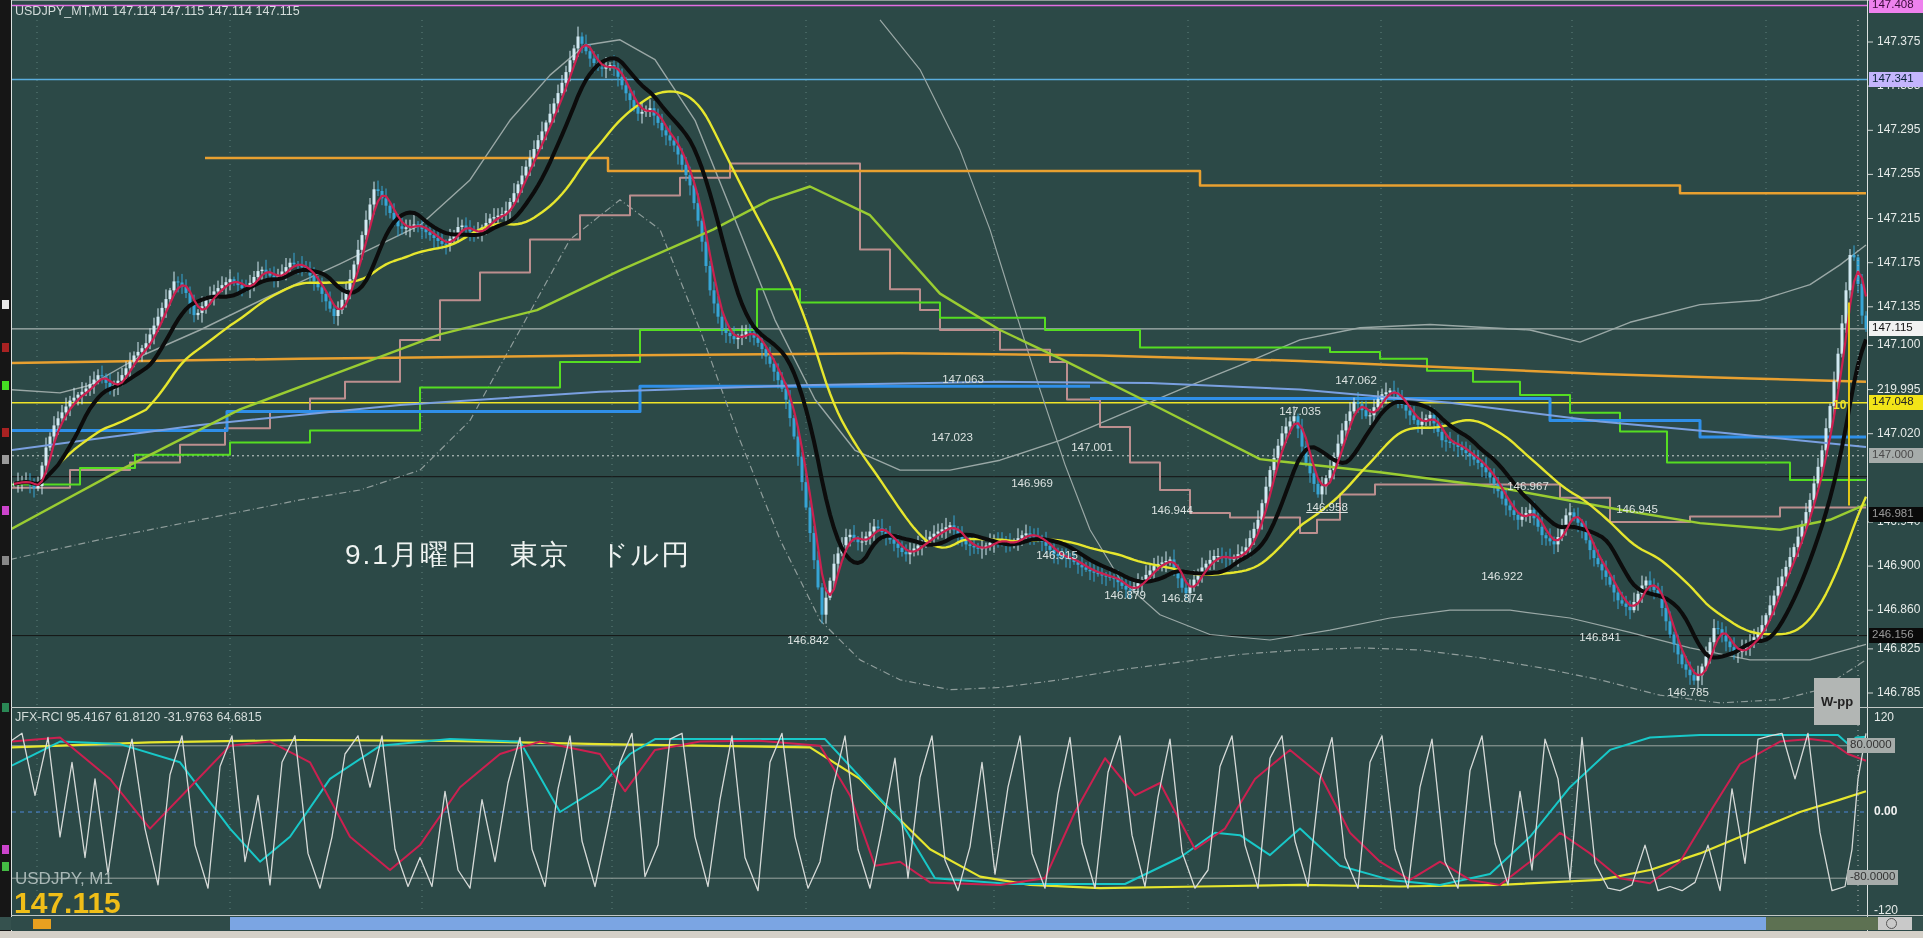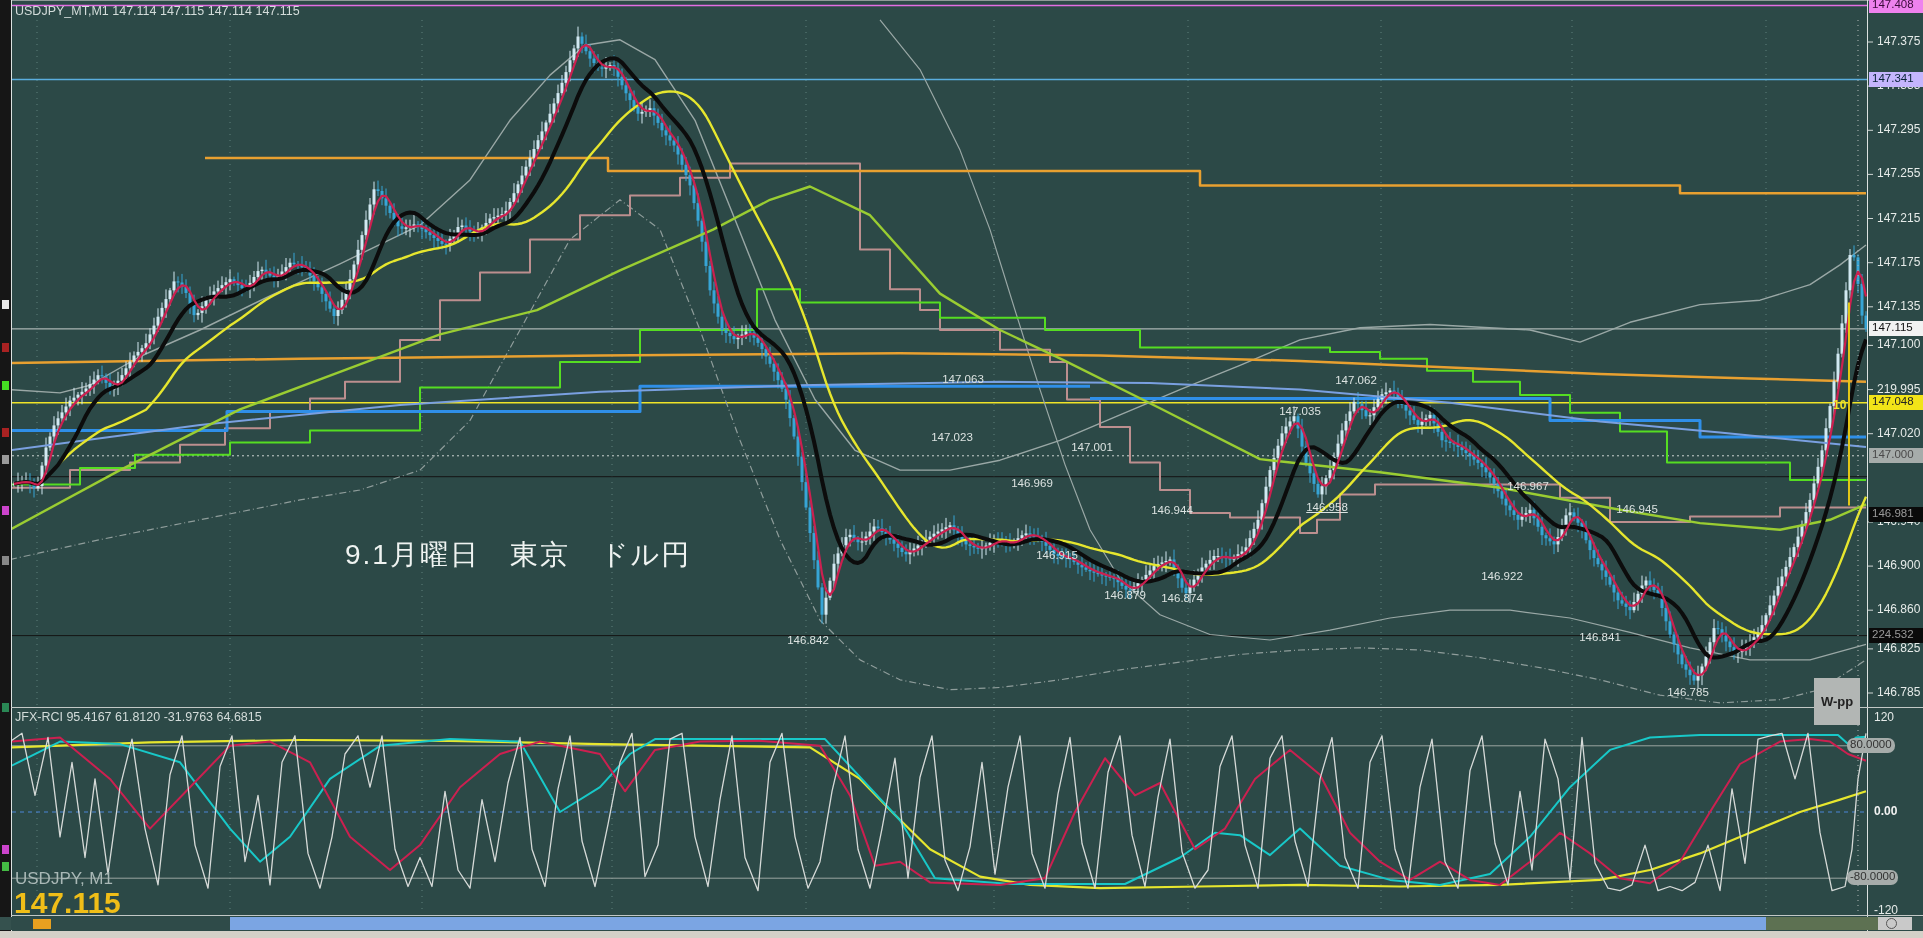--- a/index.html
+++ b/index.html
@@ -5,21 +5,21 @@
   html,body{margin:0;padding:0;background:#777;}
   .screen{position:relative;width:1923px;height:938px;background:#2c4947;overflow:hidden;
           font-family:"Liberation Sans",sans-serif;}
   svg{position:absolute;left:0;top:0;}
   #labels div{pointer-events:none;}
   .lbl{position:absolute;font:11.5px "Liberation Sans",sans-serif;color:#e2e8e6;white-space:nowrap;}
   .tick{color:#e6ebe9;font-size:12px;}
   .badge{position:absolute;left:1869px;width:51px;height:15px;line-height:15px;
          font:11.5px "Liberation Sans",sans-serif;padding-left:3px;white-space:nowrap;}
   .obadge{position:absolute;left:1847px;height:15px;line-height:15px;
-          font:11.5px "Liberation Sans",sans-serif;padding:0 3px;white-space:nowrap;border-radius:7px;}
+          font:11.5px "Liberation Sans",sans-serif;padding:0 3px;white-space:nowrap;}
   .ann{position:absolute;transform:translate(-50%,-50%);font:11.5px "Liberation Sans",sans-serif;
        color:#dce3e1;white-space:nowrap;}
   .hour{position:absolute;font:11px "Liberation Sans",sans-serif;color:#eef4f8;width:20px;text-align:center;}
   .title{left:15px;top:4px;font-size:12.5px;color:#d3dcda;}
   .osc-title{left:15px;top:710px;font-size:12.5px;color:#d3dcda;}
   .jp{position:absolute;left:345px;top:536px;font:28px "Liberation Sans","DejaVu Sans",sans-serif;
       color:#eff3f1;letter-spacing:2px;white-space:pre;}
   .sym{position:absolute;left:15px;top:869px;font:17px "Liberation Sans",sans-serif;color:#a9b8b6;}
   .bigp{position:absolute;left:14px;top:886px;font:bold 30px "Liberation Sans",sans-serif;color:#f0be18;}
   .wpp{position:absolute;left:1814px;top:678px;background:#b2b6b4;color:#222;
@@ -1066,21 +1066,21 @@
       <div class="lbl tick" style="left: 1877px; top: 558.1px;">146.900</div>
       <div class="lbl tick" style="left: 1877px; top: 602.2px;">146.860</div>
       <div class="lbl tick" style="left: 1877px; top: 640.9px;">146.825</div>
       <div class="lbl tick" style="left: 1877px; top: 685px;">146.785</div>
       <div class="badge" style="top: -2.4px; background: rgb(238, 130, 238); color: rgb(58, 10, 58);">147.408</div>
       <div class="badge" style="top: 71.5px; background: #c4b5fd; color: rgb(8, 35, 56);">147.341</div>
       <div class="badge" style="top: 320.9px; background: rgb(242, 242, 242); color: rgb(17, 17, 17);">147.115</div>
       <div class="badge" style="top: 394.8px; background: rgb(242, 228, 24); color: rgb(34, 34, 34);">147.048</div>
       <div class="badge" style="top: 447.8px; background: rgb(166, 172, 170); color: rgb(74, 74, 74);">147.000</div>
       <div class="badge" style="top: 479px; background: rgb(10, 10, 10); color: rgb(154, 154, 154); margin-top: 28px;">146.981</div>
-      <div class="badge" style="top: 627.6px; background: rgb(10, 10, 10); color: rgb(154, 154, 154);">224.532</div>
+      <div class="badge" style="top: 627.6px; background: rgb(10, 10, 10); color: rgb(154, 154, 154);">246.156</div>
       <div class="lbl tick" style="left: 1874px; top: 710px; font-weight: normal; color: rgb(230, 235, 233);">120</div>
       <div class="lbl tick" style="left: 1874px; top: 804px; font-weight: bold; color: rgb(242, 242, 242);">0.00</div>
       <div class="lbl tick" style="left: 1874px; top: 903.4px; font-weight: normal; color: rgb(230, 235, 233);">-120</div>
       <div class="obadge" style="top: 737.8px; background: rgb(166, 172, 170); color: rgb(51, 51, 51);">80.0000</div>
       <div class="obadge" style="top: 870.2px; background: rgb(166, 172, 170); color: rgb(51, 51, 51);">-80.0000</div>
       <div class="ann" style="left: 963px; top: 379px;">147.063</div>
       <div class="ann" style="left: 952px; top: 437px;">147.023</div>
       <div class="ann" style="left: 1092px; top: 447px;">147.001</div>
       <div class="ann" style="left: 1032px; top: 483px;">146.969</div>
       <div class="ann" style="left: 1172px; top: 510px;">146.944</div>

